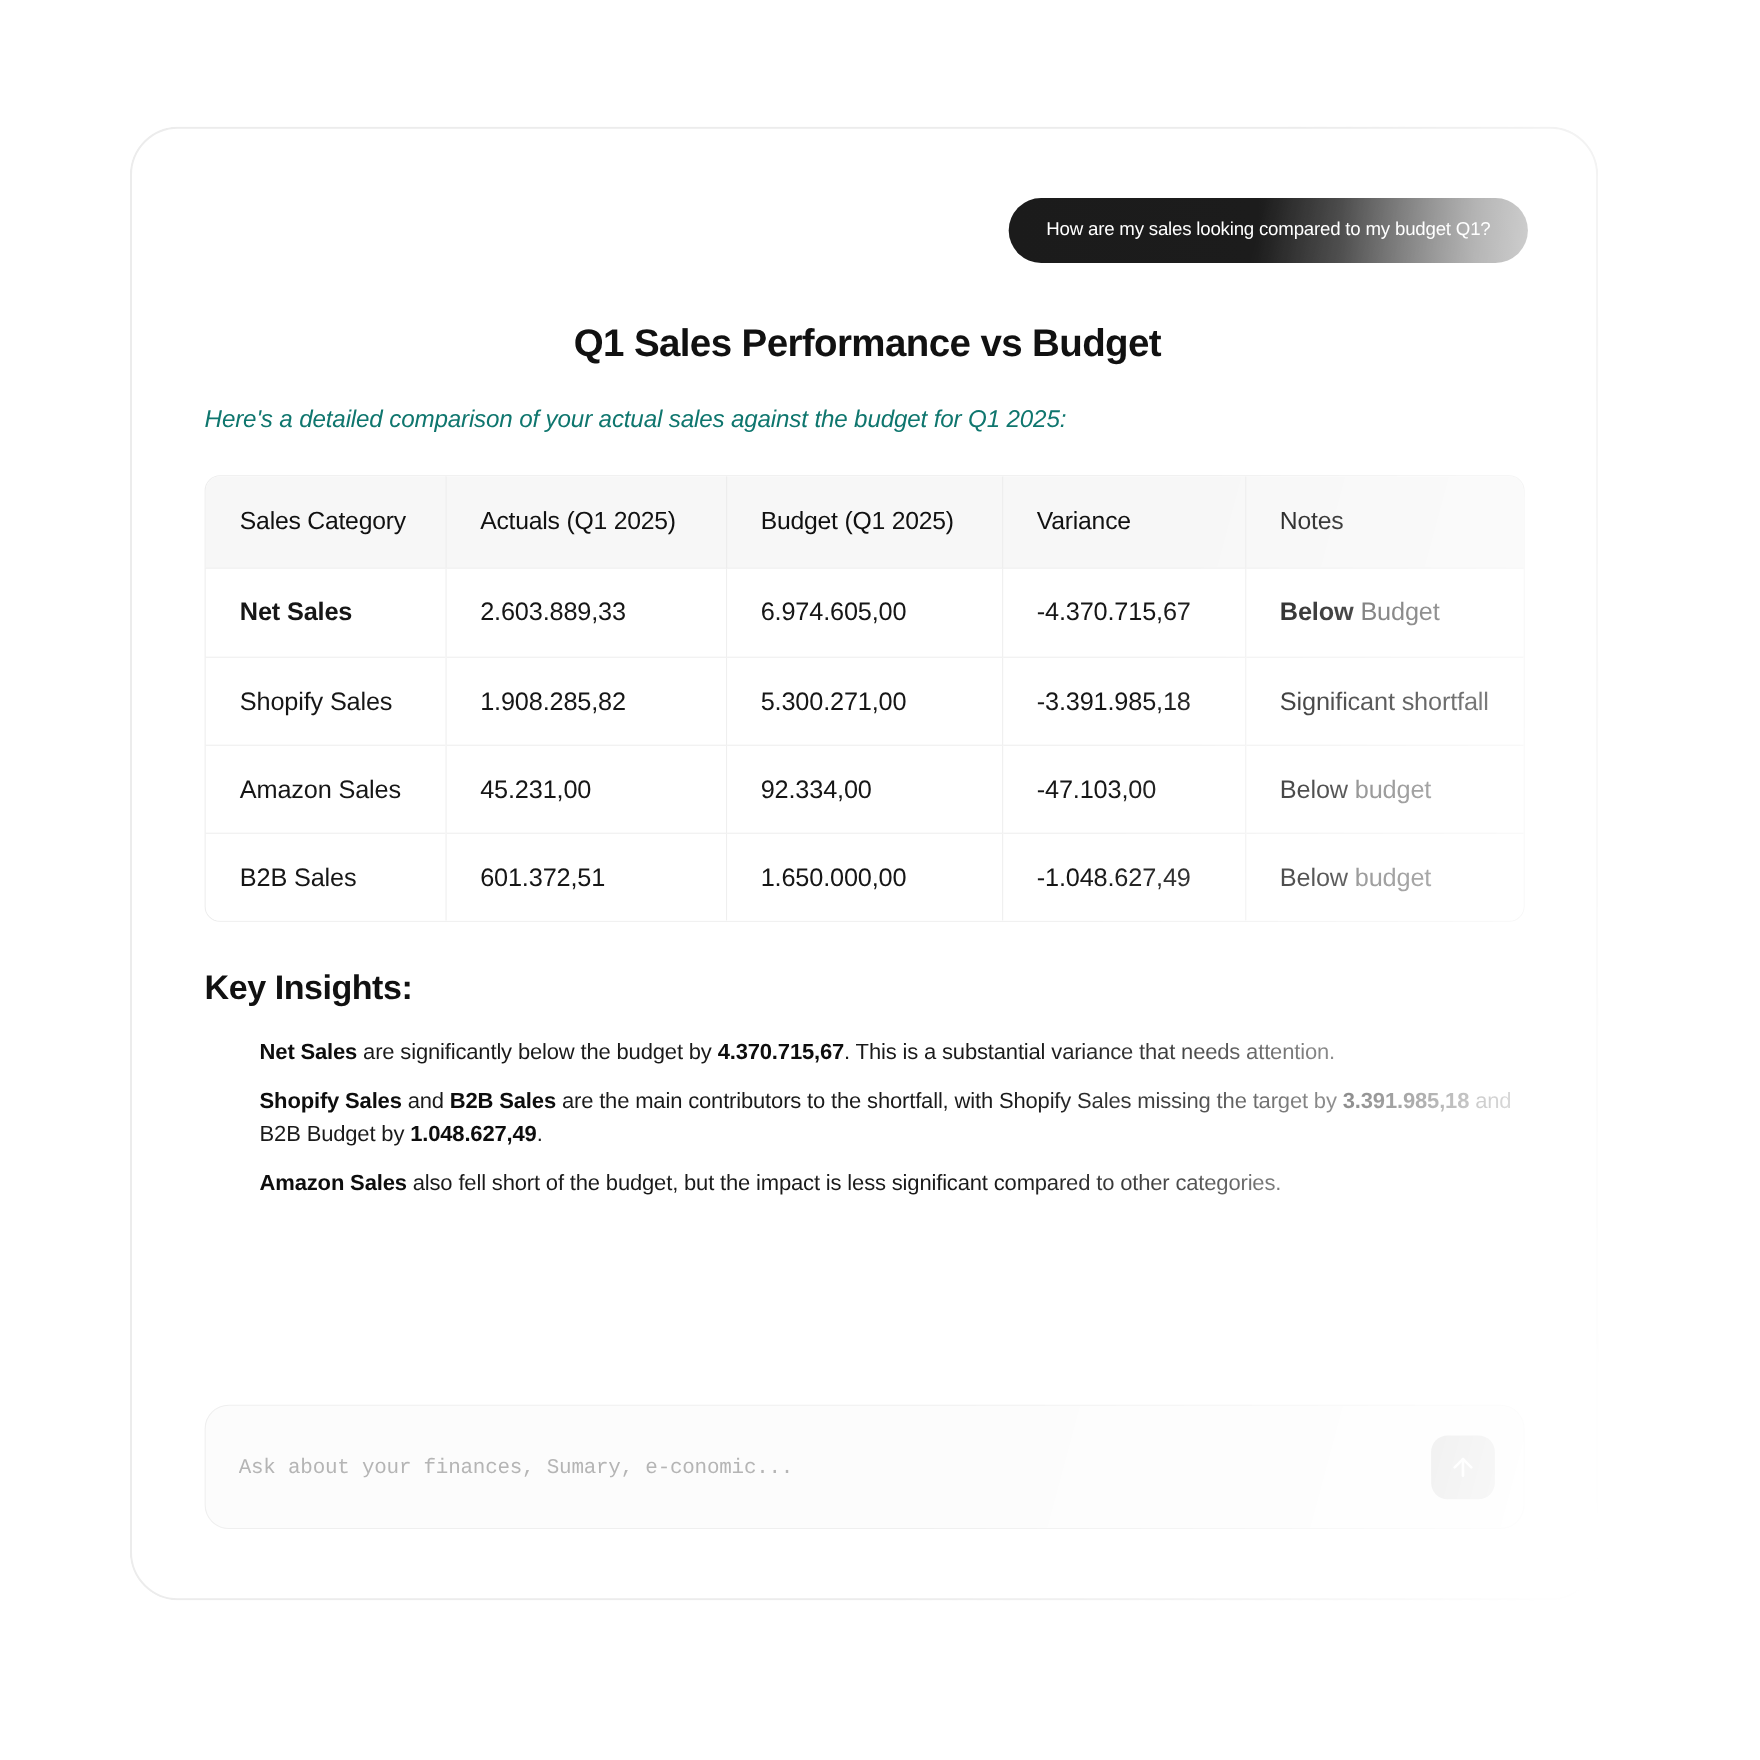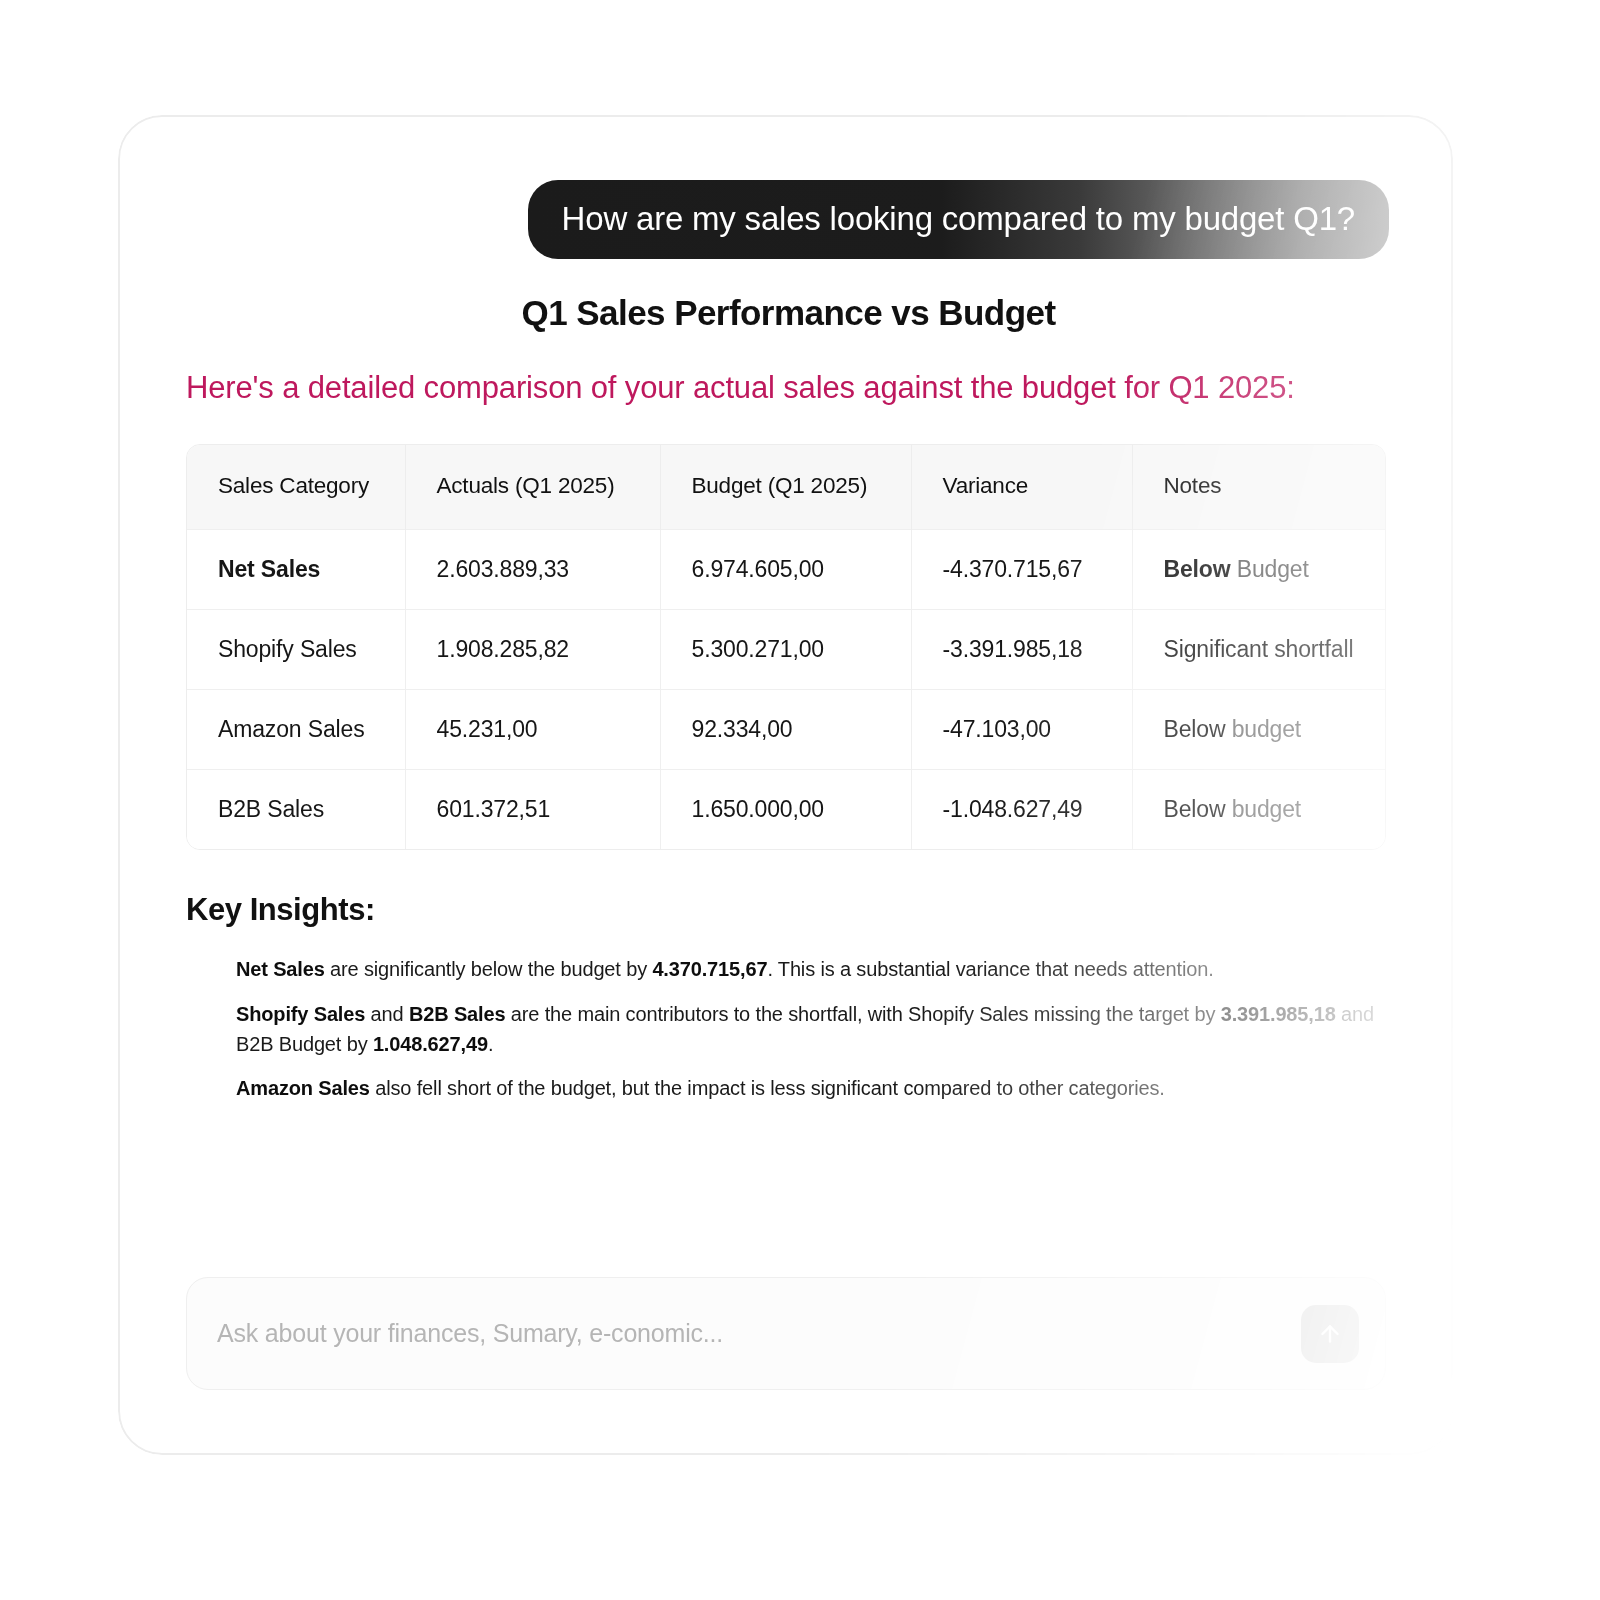--- a/index.html
+++ b/index.html
@@ -52,21 +52,21 @@
     padding-right: 62px;
   }
 
   .user-bubble {
     background: linear-gradient(90deg,
         #1b1b1b 0%, #1c1c1c 48%, #3a3a3a 64%, #6e6e6e 78%,
         #9a9a9a 90%, #b3b3b3 100%);
     color: #ffffff;
     border-radius: 30px;
     padding: 18px 34px 20px 34px;
-    font-size: 33px;
+    font-size: 17px;
     line-height: 1.25;
     letter-spacing: -0.2px;
     font-weight: 400;
     white-space: nowrap;
     text-align: right;
   }
 
   
   .response {
     position: absolute;
@@ -79,24 +79,25 @@
     font-size: 35px;
     font-weight: 700;
     color: #111111;
     letter-spacing: -0.55px;
     line-height: 1.2;
     text-align: center;
   }
 
   .resp-intro {
     margin-top: 32px;
-    font-size: 31px;
-    color: #be185d;
+    font-size: 22px;
+    color: #0f766e;
     letter-spacing: -0.15px;
     line-height: 1.4;
+    font-style: italic;
   }
 
   
   .table-wrap {
     margin-top: 35px;
     width: 1200px;
     border: 1.5px solid #ededed;
     border-radius: 14px;
     overflow: hidden;
   }
@@ -201,22 +202,22 @@
     display: flex;
     align-items: center;
     padding: 0 26px 0 30px;
   }
 
   .composer-input {
     flex: 1;
     border: none;
     outline: none;
     background: transparent;
-    font-family: Liberation Sans, sans-serif;
-    font-size: 25px;
+    font-family: Liberation Mono, monospace;
+    font-size: 19px;
     color: #1a1a1a;
     letter-spacing: -0.2px;
   }
   .composer-input::placeholder { color: #b5b5b5; }
 
   .send-btn {
     width: 58px;
     height: 58px;
     border-radius: 15px;
     background: #d6d6d6;

